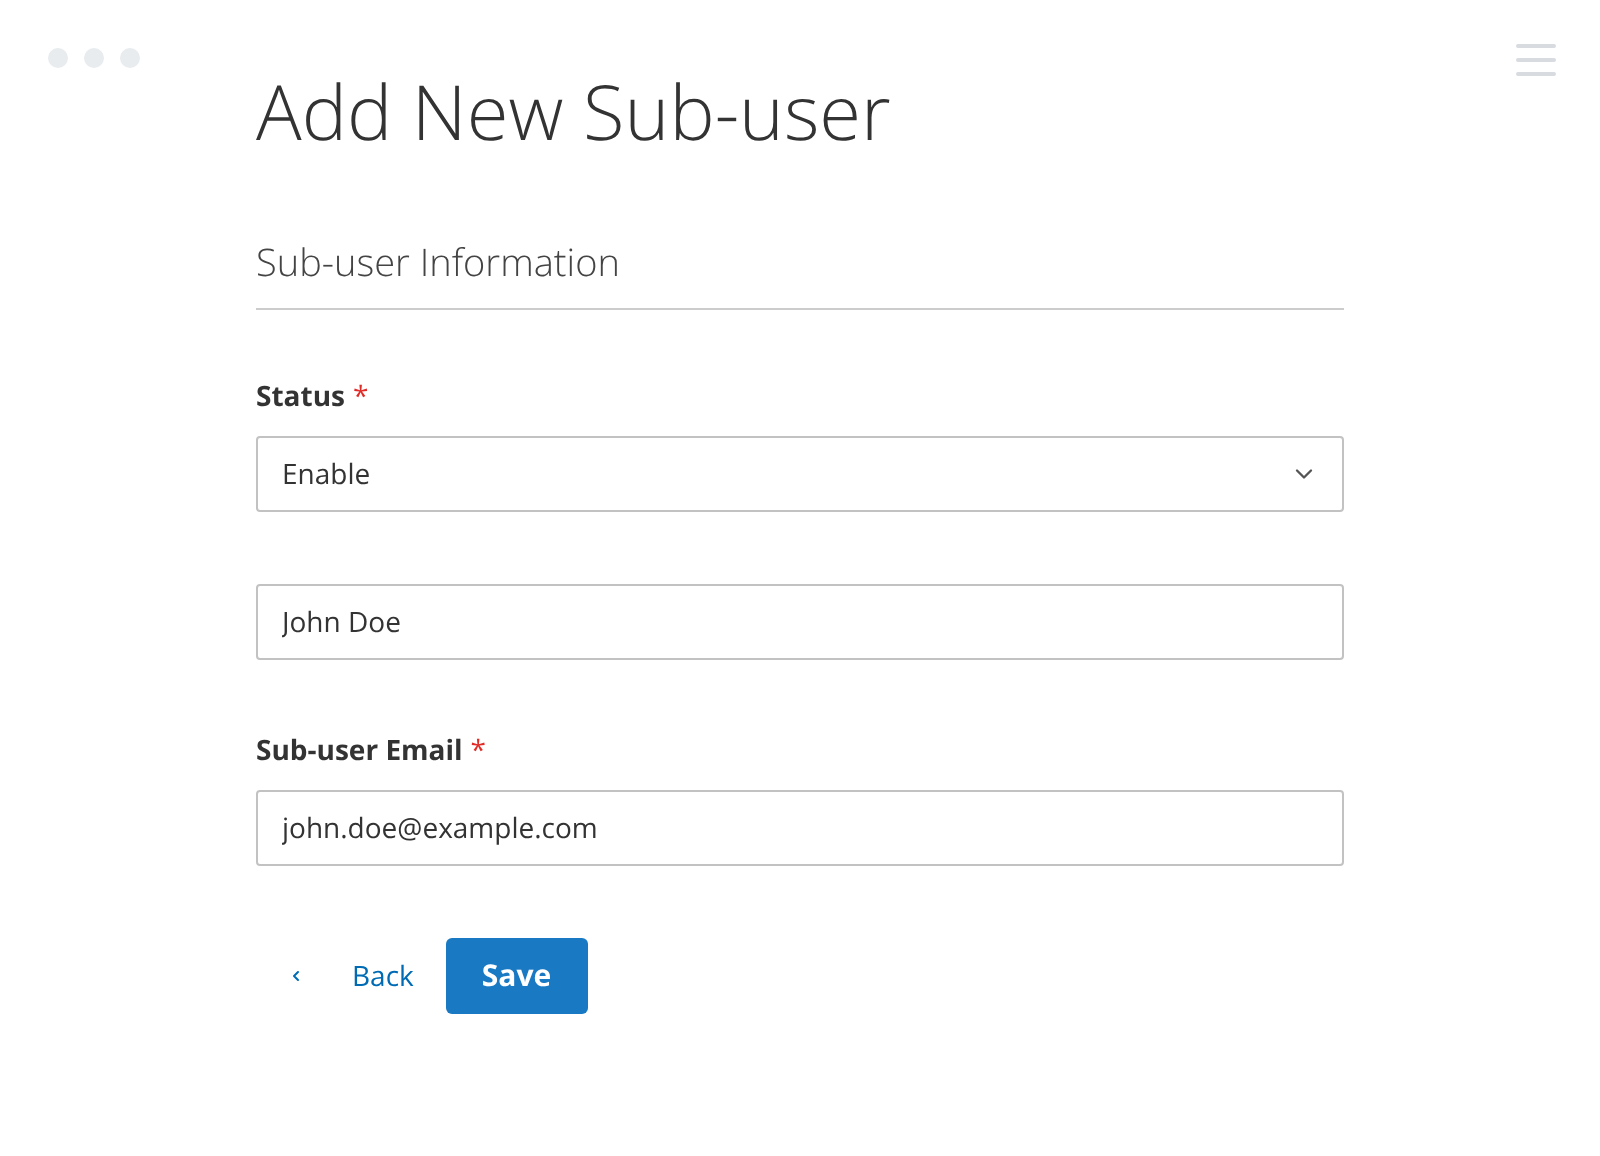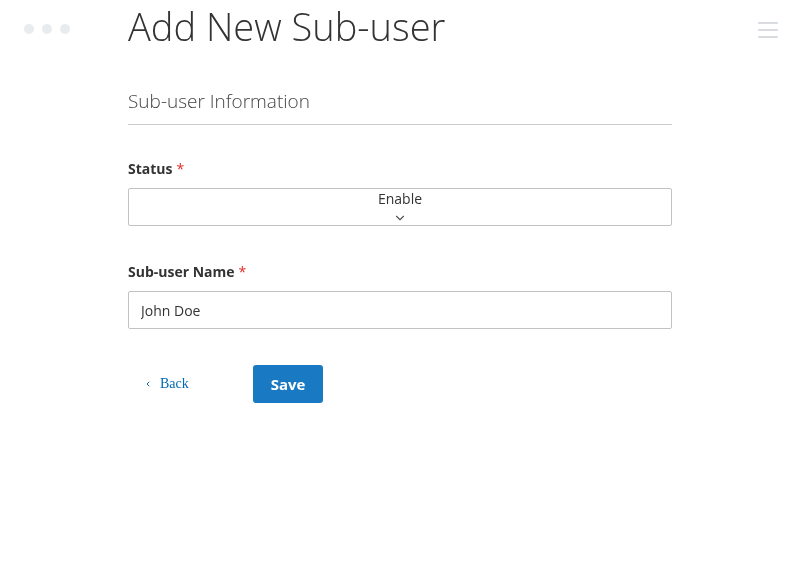--- a/index.html
+++ b/index.html
@@ -38,20 +38,21 @@
     }
     .hamburger span {
       display: block;
       height: 2px;
       background: #d8dbe0;
       border-radius: 1px;
     }
     .page {
       margin-left: 128px;
       margin-right: 128px;
+      padding-top: 30px;
     }
     .page-title {
       font-size: 38px;
       font-weight: 300;
       color: #333333;
       margin-bottom: 36px;
     }
     .section-title {
       font-size: 19px;
       font-weight: 300;
@@ -78,21 +79,20 @@
     .input, .select-box {
       width: 100%;
       height: 38px;
       border: 1px solid #c2c2c2;
       border-radius: 2px;
       padding: 0 12px;
       font-size: 14px;
       color: #333333;
       background: #ffffff;
       font-family: inherit;
-      flex-direction: column;
     }
     .select-box {
       display: flex;
       align-items: center;
       justify-content: space-between;
       cursor: pointer;
       user-select: none;
     }
     .chevron {
       display: inline-block;
@@ -101,38 +101,36 @@
     .actions {
       display: flex;
       align-items: center;
       gap: 16px;
       margin-top: 26px;
       padding-left: 16px;
     }
     .back-link {
       display: inline-flex;
       align-items: center;
-      gap: 8px;
+      gap: 24px;
       color: #006bb4;
       font-size: 14px;
       cursor: pointer;
-      font-family: Liberation Serif, serif;
     }
     .back-chevron svg { display: block; }
     .save-btn {
       background: #1979c3;
       color: #ffffff;
       border: none;
       border-radius: 3px;
       padding: 9px 18px;
       font-size: 15px;
       font-weight: 700;
       cursor: pointer;
       font-family: inherit;
-      margin-left: 48px;
     }
   </style>
 </head>
 <body>
 
 <div class="window-dots">
   <div class="window-dot"></div>
   <div class="window-dot"></div>
   <div class="window-dot"></div>
 </div>
@@ -156,26 +154,29 @@
       <span>Enable</span>
       <span class="chevron">
         <svg width="14" height="14" viewBox="0 0 24 24" fill="none" stroke="#555" stroke-width="2" stroke-linecap="round" stroke-linejoin="round">
             <polyline points="6 9 12 15 18 9"></polyline>
           </svg>
       </span>
     </div>
   </div>
 
   <div class="field">
-    <label class="field-label">
-      <span>Sub-user Name</span><span class="asterisk">*</span>
-    </label>
     <input class="input" type="text" value="John Doe" style="">
   </div>
 
+  <div class="field">
+    <label class="field-label">
+      <span>Sub-user Email</span><span class="asterisk">*</span>
+    </label>
+    <input class="input" type="text" value="john.doe@example.com" style="">
+  </div>
 
 
   <div class="actions">
     <a class="back-link">
       <span class="back-chevron">
         <svg width="8" height="12" viewBox="0 0 24 24" fill="none" stroke="#006bb4" stroke-width="3" stroke-linecap="round" stroke-linejoin="round">
             <polyline points="15 18 9 12 15 6"></polyline>
           </svg>
       </span>
       <span>Back</span>

